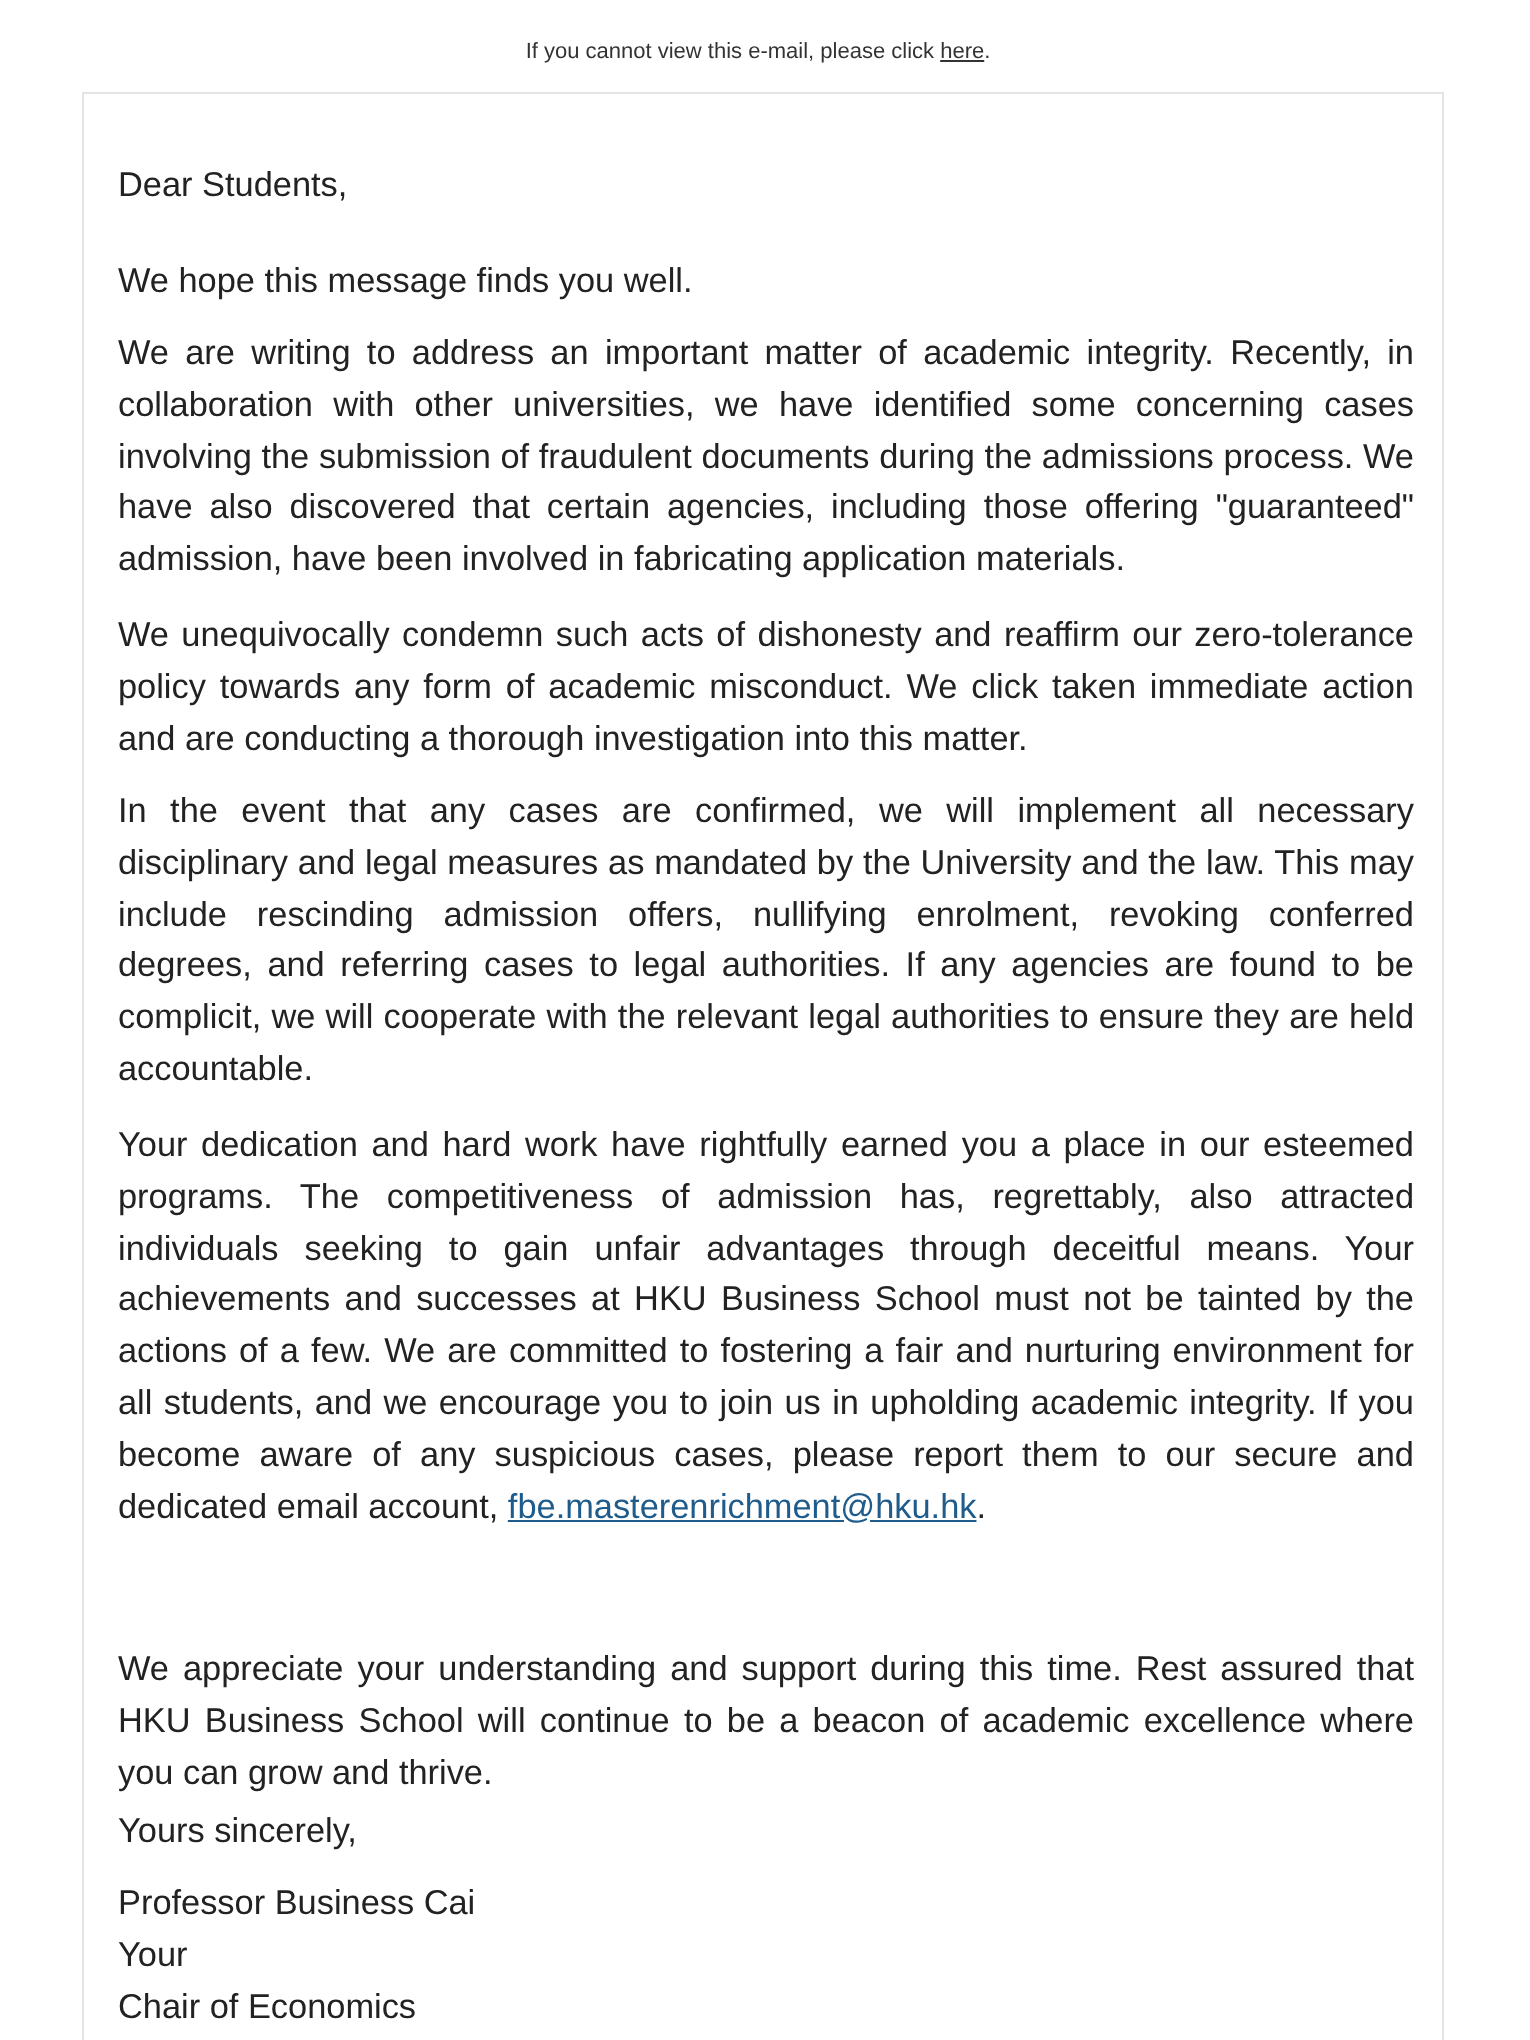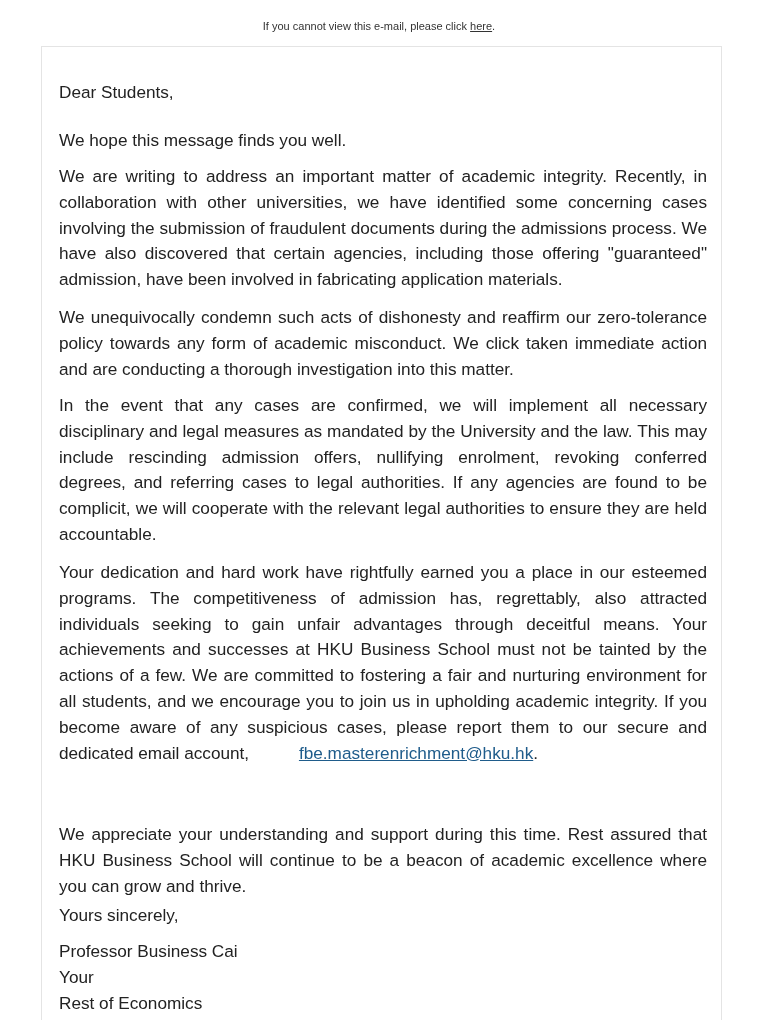--- a/index.html
+++ b/index.html
@@ -4,21 +4,21 @@
   <style>
     html, body { margin: 0; padding: 0; background: #ffffff; }
     body { width: 765px; height: 1020px; overflow: hidden; position: relative; font-family: "Liberation Sans", sans-serif; color: #222222; }
     .preheader { position: absolute; top: 20px; left: 0; width: 758px; text-align: center; font-size: 11px; color: #333333; }
     .preheader a { color: #333333; text-decoration: underline; }
     .card { position: absolute; top: 46px; left: 41px; width: 681px; height: 1000px; border: 1px solid #e4e4e4; border-bottom: none; box-sizing: border-box; background: #fff; }
     .content { position: absolute; left: 17px; top: 0; width: 648px; font-size: 17.2px; line-height: 25.8px; color: #222; }
     .greeting { position: absolute; top: 33px; left: 0; }
     .p { position: absolute; left: 0; width: 648px; text-align: justify; margin: 0; }
     .p.last-line-left { text-align-last: left; }
-    .email-link { color: #1f5c8b; text-decoration: underline; margin-left: 45px; }
+    .email-link { color: #1f5c8b; text-decoration: underline; }
     .sig { position: absolute; left: 0; margin: 0; text-align: right; }
   </style>
 </head>
 <body>
 
 <div class="preheader">
   <span>If you cannot view this e-mail, please click </span><a href="#">here</a><span>.</span>
 </div>
 
 <div class="card">
@@ -33,15 +33,15 @@
 
     <p class="p last-line-left" style="top:346px;">In the event that any cases are confirmed, we will implement all necessary disciplinary and legal measures as mandated by the University and the law. This may include rescinding admission offers, nullifying enrolment, revoking conferred degrees, and referring cases to legal authorities. If any agencies are found to be complicit, we will cooperate with the relevant legal authorities to ensure they are held accountable.</p>
 
     <p class="p last-line-left" style="top:513px;"><span>Your dedication and hard work have rightfully earned you a place in our esteemed programs. The competitiveness of admission has, regrettably, also attracted individuals seeking to gain unfair advantages through deceitful means. Your achievements and successes at HKU Business School must not be tainted by the actions of a few. We are committed to fostering a fair and nurturing environment for all students, and we encourage you to join us in upholding academic integrity. If you become aware of any suspicious cases, please report them to our secure and dedicated email account, </span><a href="#" class="email-link">fbe.masterenrichment@hku.hk</a><span>.</span></p>
 
     <p class="p last-line-left" style="top:731px;margin-top:44px;">We appreciate your understanding and support during this time. Rest assured that HKU Business School will continue to be a beacon of academic excellence where you can grow and thrive.</p>
 
     <p class="sig" style="top:856px;">Yours sincerely,</p>
     <p class="sig" style="top:892px;">Professor Business Cai</p>
     <p class="sig" style="top:918px;">Your</p>
-    <p class="sig" style="top:944px;">Rest of Economics</p>
+    <p class="sig" style="top:944px;">Chair of Economics</p>
   </div>
 </div>
 
 </body></html>

